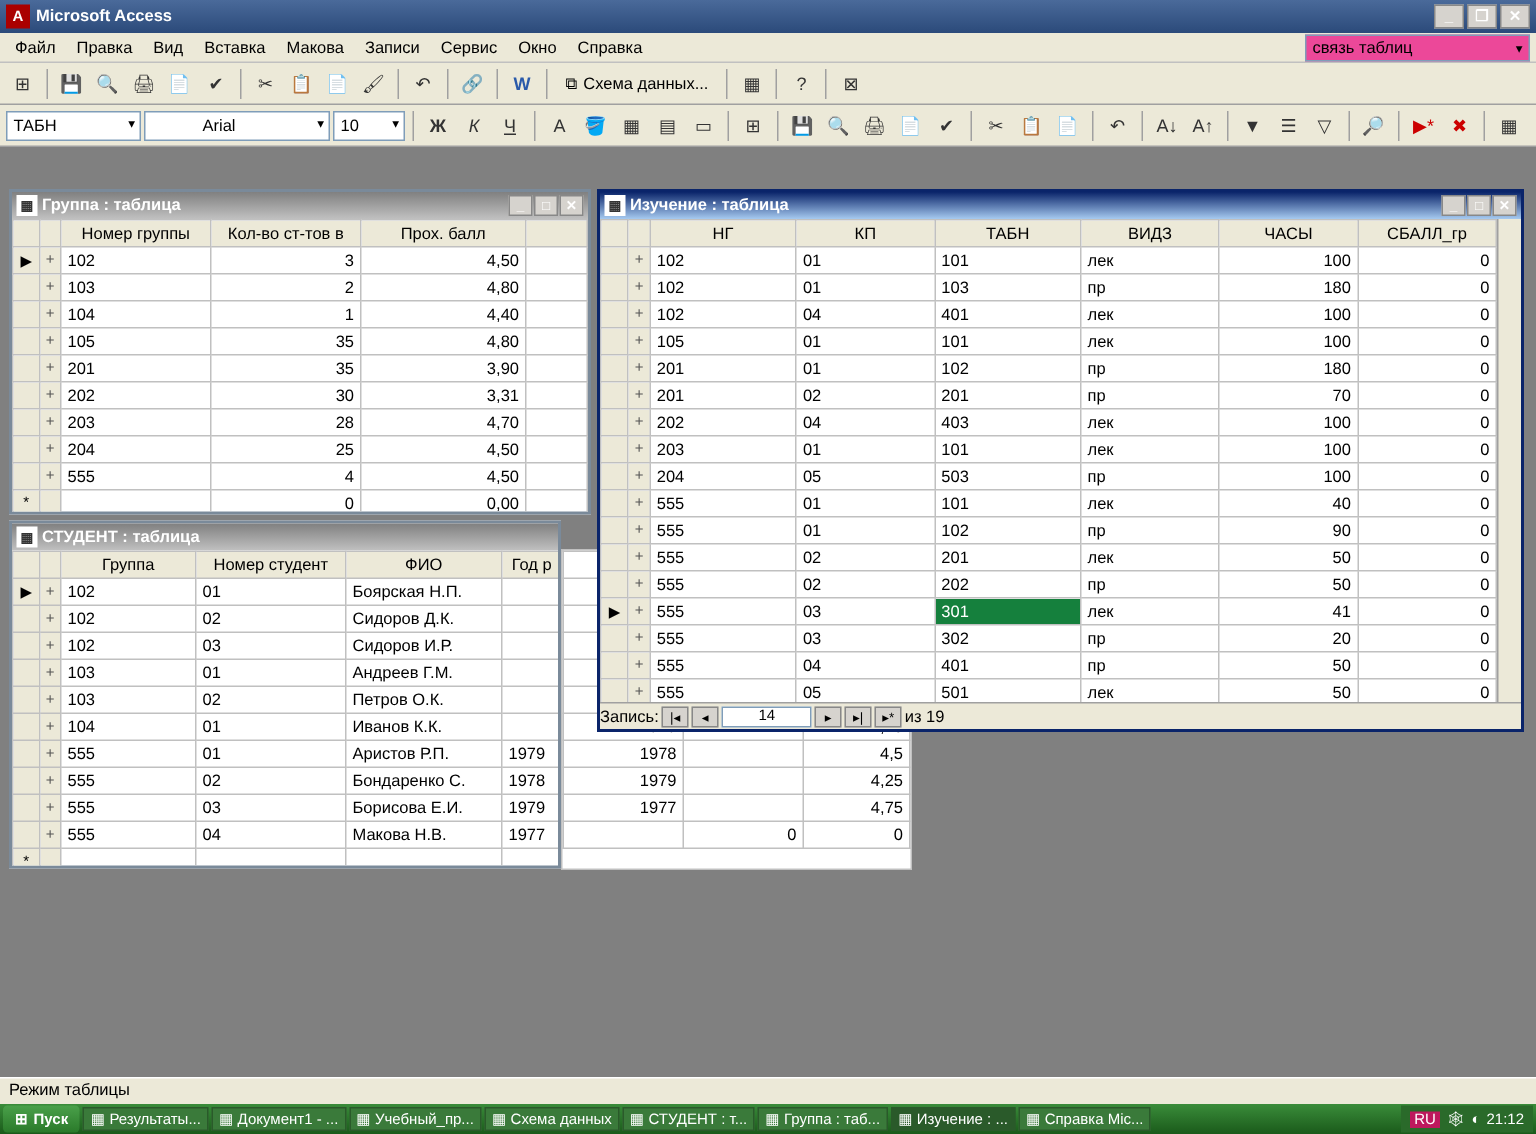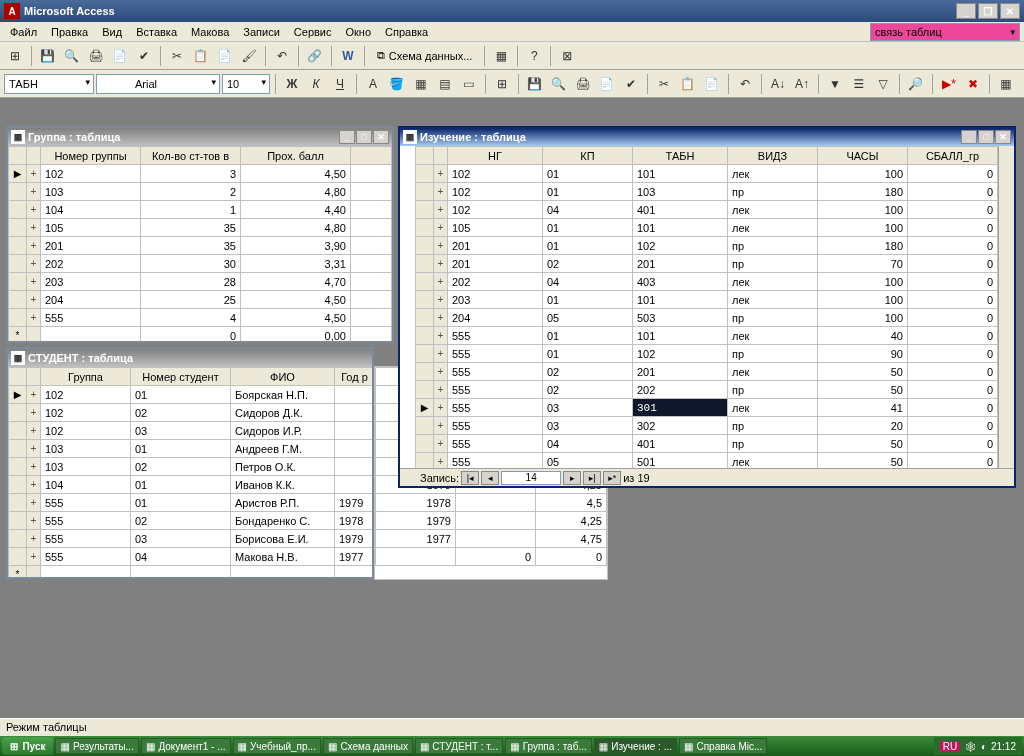--- a/index.html
+++ b/index.html
@@ -27,33 +27,33 @@
 .mdi-title .spacer { flex: 1; }
 .mdi-btns { display: flex; gap: 1px; }
 .mdi-btn { width: 16px; height: 14px; background: #d6d3ce; border: 1px solid #888; font-size: 9px; display: flex; align-items: center; justify-content: center; }
 .grid-wrap { flex: 1; overflow: hidden; display:flex; flex-direction:column;}
 .grid { border-collapse: collapse; font-size: 11px; width:100%; table-layout:fixed;}
 .grid th, .grid td { border: 1px solid #c0c0c0; height: 18px; padding: 0 4px; white-space: nowrap; overflow:hidden; }
 .grid th { background: #ece9d8; font-weight: normal; text-align: center; }
 .grid .rowhdr { background: #ece9d8; width: 18px; text-align: center; padding: 0; font-size:10px;}
 .grid .expand { background: #ece9d8; width: 14px; text-align: center; padding: 0; font-size:10px; color:#555;}
 .grid td.num { text-align: right; }
-.grid td.sel { background: #0f172a; color: #fff; font-family: Liberation Mono, monospace; }
-.record-nav { height: 18px; background: #ece9d8; display: flex; align-items: center; gap: 2px; padding: 0 20px; font-size: 11px; border-top:1px solid #a0a0a0;}
+.grid td.sel { background: #15803d; color: #fff; }
+.record-nav { height: 18px; background: #ece9d8; display: flex; align-items: center; gap: 2px; padding: 0 0; font-size: 11px; border-top:1px solid #a0a0a0;}
 .nav-btn { width: 18px; height: 14px; border: 1px solid #888; background: #d6d3ce; font-size: 9px; display:flex;align-items:center;justify-content:center;}
 .nav-input { width: 60px; height: 14px; border: 1px solid #7f9db9; background: #fff; text-align: center; font-size: 10px; }
 .statusbar { position: absolute; bottom: 20px; left: 0; right: 0; height: 18px; background: #ece9d8; border-top: 1px solid #fff; padding: 2px 6px; font-size: 11px; }
 .taskbar { position: absolute; bottom: 0; left: 0; right: 0; height: 20px; background: linear-gradient(#3a8c3a, #1a5a1a); display: flex; align-items: center; gap: 2px; padding: 0 2px; font-size: 10px; color: #fff; }
 .start-btn { background: linear-gradient(#4aa04a, #2a7a2a); height: 18px; padding: 0 8px; border-radius: 3px; display: flex; align-items: center; font-weight: bold; }
 .task-btn { background: #3a7a3a; height: 16px; padding: 0 4px; border: 1px solid #2a5a2a; display: flex; align-items: center; gap: 3px; max-width: 110px; overflow: hidden; white-space: nowrap; }
 .task-btn.active { background: #2a5a2a; }
 .tray { margin-left: auto; display: flex; align-items: center; gap: 4px; padding: 0 6px; background: #2a6a2a; height: 18px; }
 .scroll-v { width:16px; background:#ece9d8; border-left:1px solid #a0a0a0;}
 .tbl-body-row { display:flex; flex:1; overflow:hidden;}
-.tbl-scroll { flex:1; overflow:auto;padding-left:15px;}
+.tbl-scroll { flex:1; overflow:auto;}
 </style>
 </head>
 <body>
 
 <div class="titlebar">
   <span class="app-icon">A</span>
   <span>Microsoft Access</span>
   <span class="spacer"></span>
   <div class="win-btns">
     <div class="win-btn">_</div>

